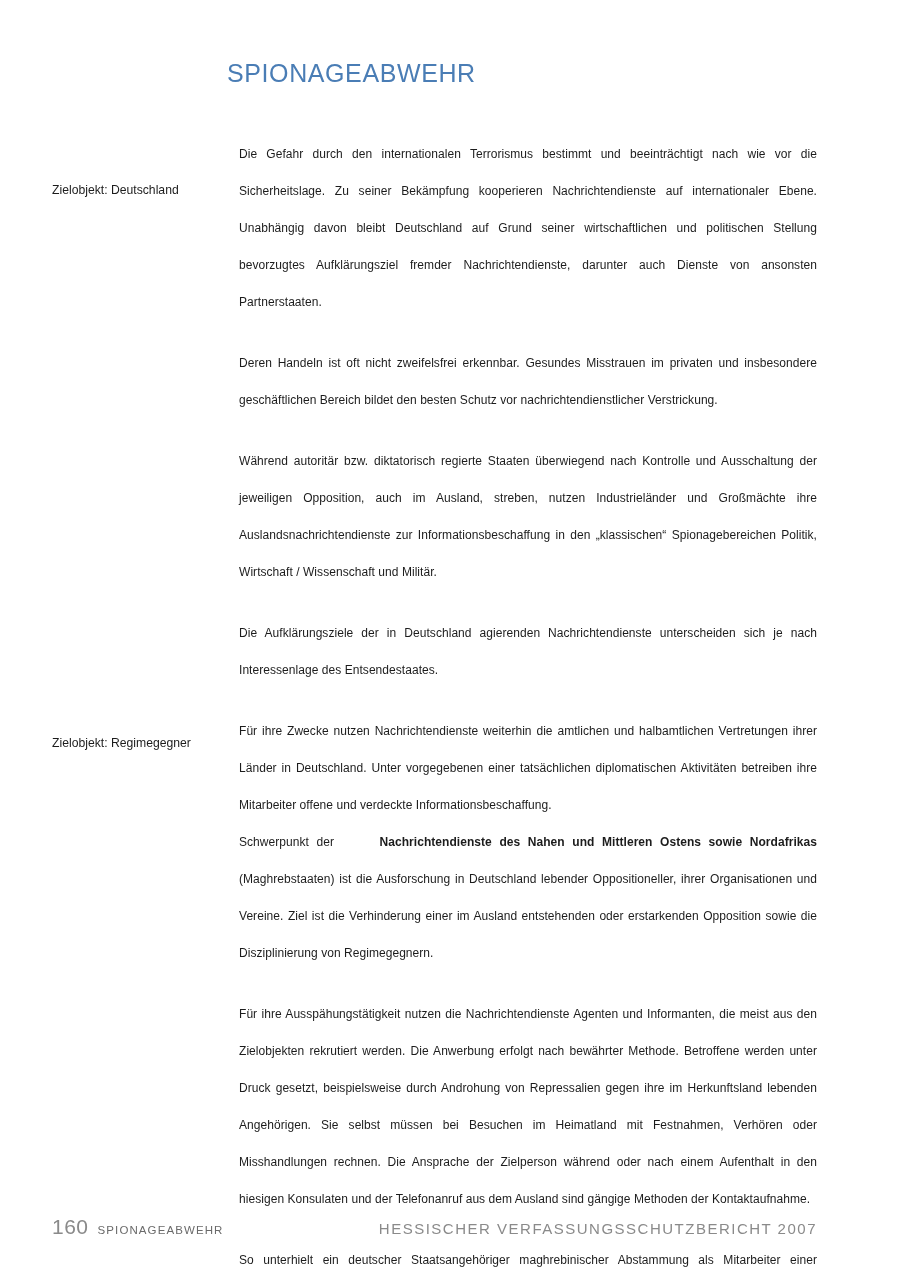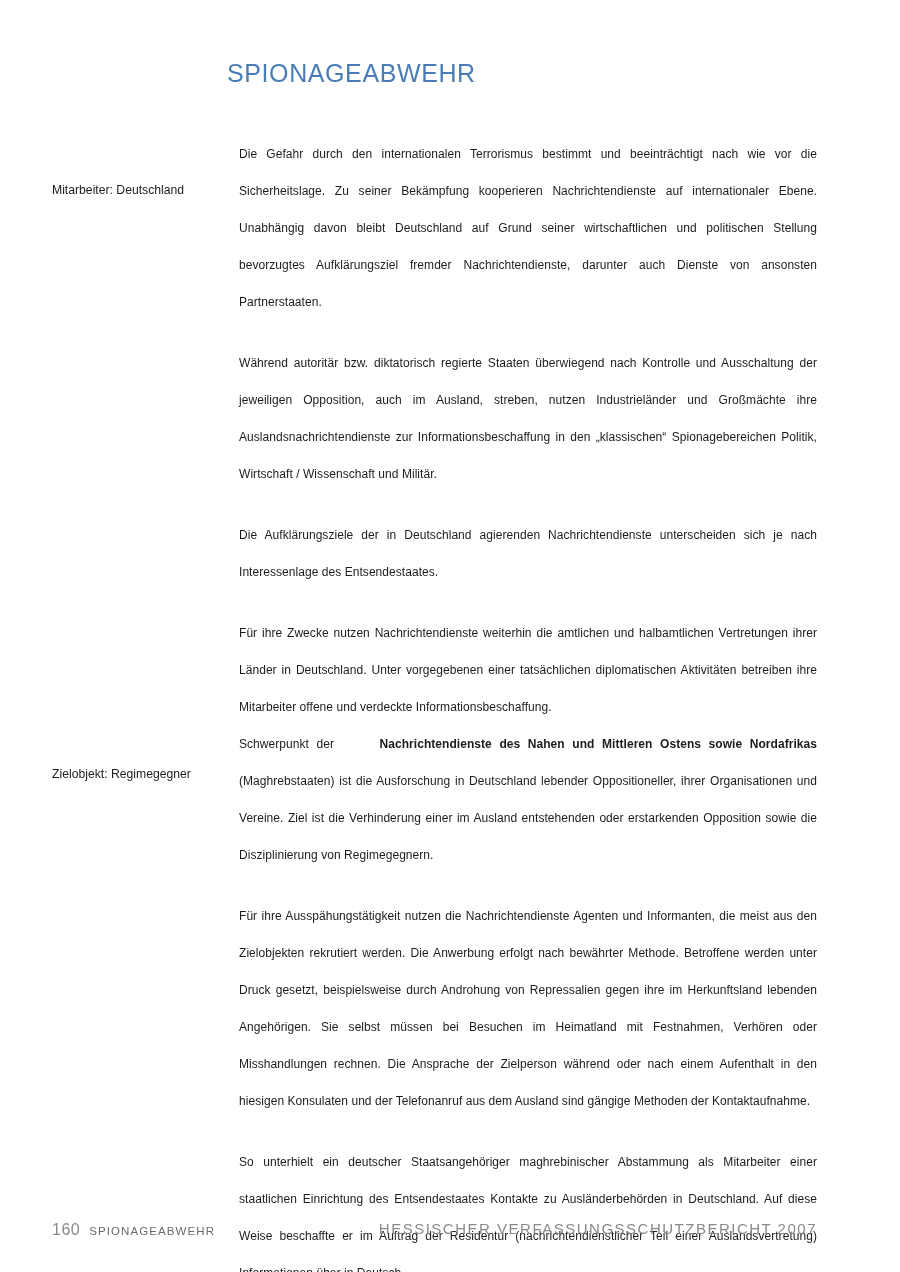--- a/index.html
+++ b/index.html
@@ -62,39 +62,39 @@
   .margin-note {
     position: absolute;
     left: 52px;
     width: 165px;
     font-size: 12.2px;
     line-height: 18px;
     color: #1c1c1c;
     text-align: left;
   }
   #note-1 { top: 181px; }
-  #note-2 { top: 765px; }
+  #note-2 { top: 734px; }
   
   .footer {
     position: absolute;
     left: 52px;
     right: 52px;
     bottom: 33px;
     height: 24px;
   }
   .footer-left {
     position: absolute;
     left: 0;
     bottom: 0;
     display: flex;
     align-items: baseline;
     gap: 9px;
   }
   .page-number {
-    font-size: 16px;
+    font-size: 21px;
     color: #8a8a8a;
     letter-spacing: 0.5px;
     margin-top: 29px;
   }
   .footer-chapter {
     font-size: 11.5px;
     color: #6a6a6a;
     letter-spacing: 1.1px;
   }
   .footer-right {
@@ -104,29 +104,30 @@
     font-size: 15px;
     color: #8a8a8a;
     letter-spacing: 1.5px;
   }
 </style>
 </head>
 <body>
 
 <div class="page">
 
-  <div class="margin-note" id="note-1">Mitarbeiter: Deutschland</div>
+  <div class="margin-note" id="note-1">Zielobjekt: Deutschland</div>
   <div class="margin-note" id="note-2">Zielobjekt: Regimegegner</div>
 
   <div class="content">
 
     <h1 class="chapter-title">SPIONAGEABWEHR</h1>
 
     <p class="body">Die Gefahr durch den internationalen Terrorismus bestimmt und beeinträchtigt nach wie vor die Sicherheitslage. Zu seiner Bekämpfung kooperieren Nachrichtendienste auf internationaler Ebene. Unabhängig davon bleibt Deutschland auf Grund seiner wirtschaftlichen und politischen Stellung bevorzugtes Aufklärungsziel fremder Nachrichtendienste, darunter auch Dienste von ansonsten Partnerstaaten.</p>
 
+    <p class="body">Deren Handeln ist oft nicht zweifelsfrei erkennbar. Gesundes Misstrauen im privaten und insbesondere geschäftlichen Bereich bildet den besten Schutz vor nachrichtendienstlicher Verstrickung.</p>
 
 
     <p class="body">Während autoritär bzw. diktatorisch regierte Staaten überwiegend nach Kontrolle und Ausschaltung der jeweiligen Opposition, auch im Ausland, streben, nutzen Industrieländer und Großmächte ihre Auslandsnachrichtendienste zur Informationsbeschaffung in den „klassischen“ Spionagebereichen Politik, Wirtschaft / Wissenschaft und Militär.</p>
 
     <p class="body">Die Aufklärungsziele der in Deutschland agierenden Nachrichtendienste unterscheiden sich je nach Interessenlage des Entsendestaates.</p>
 
     <p class="body tight">Für ihre Zwecke nutzen Nachrichtendienste weiterhin die amtlichen und halbamtlichen Vertretungen ihrer Länder in Deutschland. Unter vorgegebenen einer tatsächlichen diplomatischen Aktivitäten betreiben ihre Mitarbeiter offene und verdeckte Informationsbeschaffung.</p>
 
     <p class="body"><span>Schwerpunkt der </span><b>Nachrichtendienste des Nahen und Mittleren Ostens sowie Nordafrikas</b><span> (Maghrebstaaten) ist die Ausforschung in Deutschland lebender Oppositioneller, ihrer Organisationen und Vereine. Ziel ist die Verhinderung einer im Ausland entstehenden oder erstarkenden Opposition sowie die Disziplinierung von Regimegegnern.</span></p>
 

